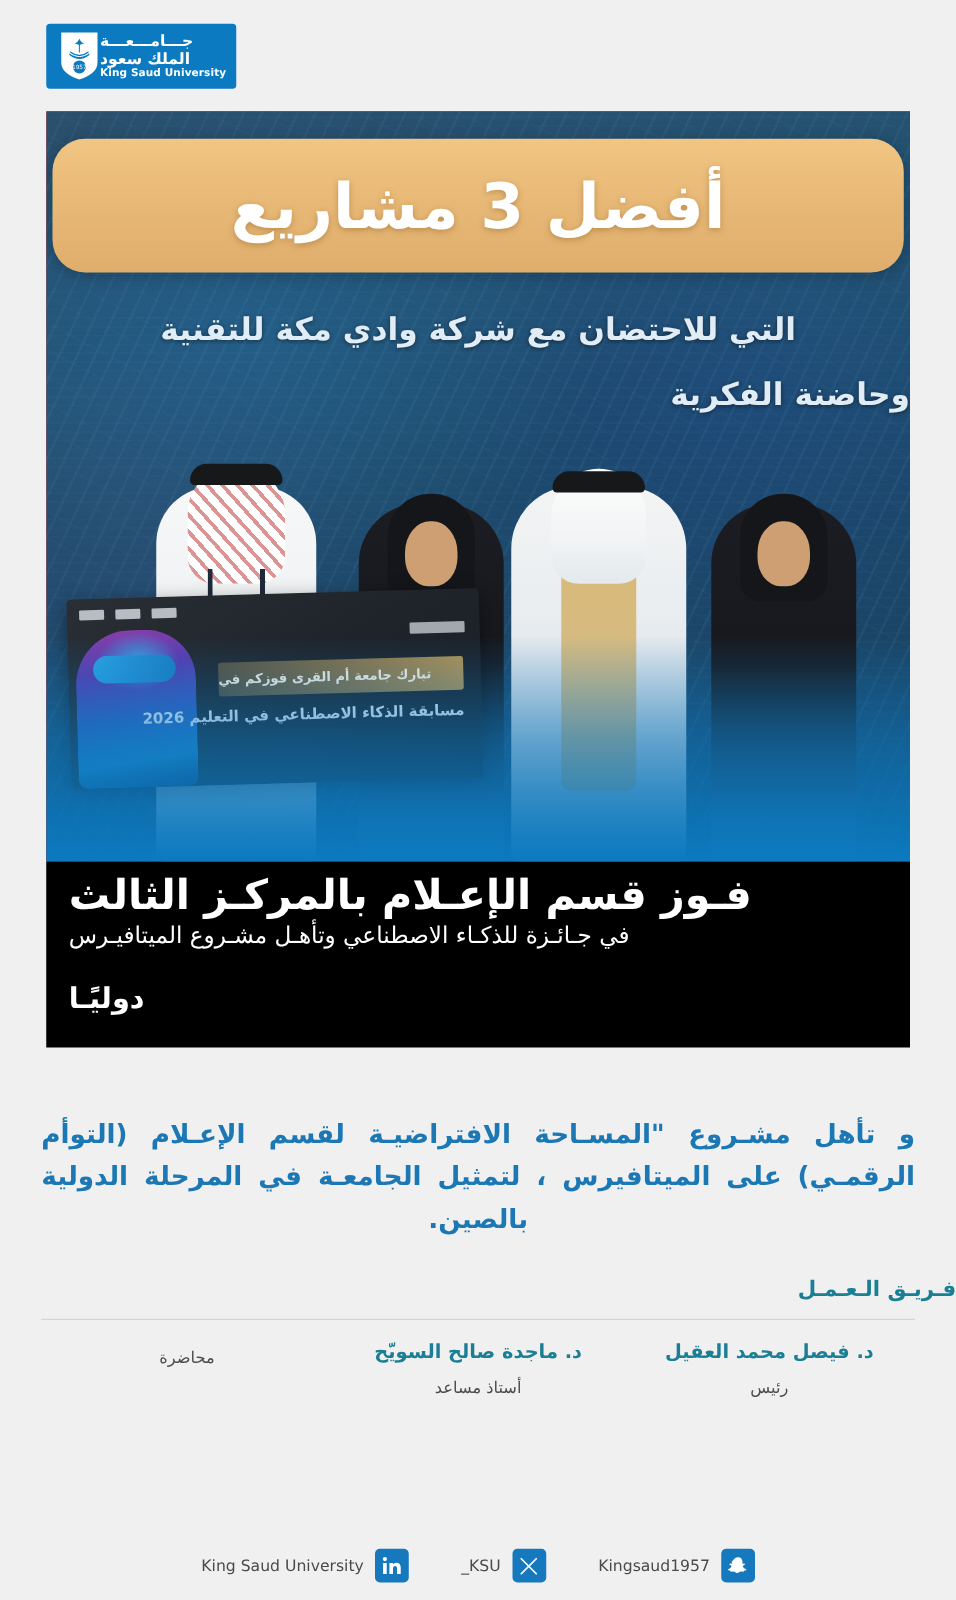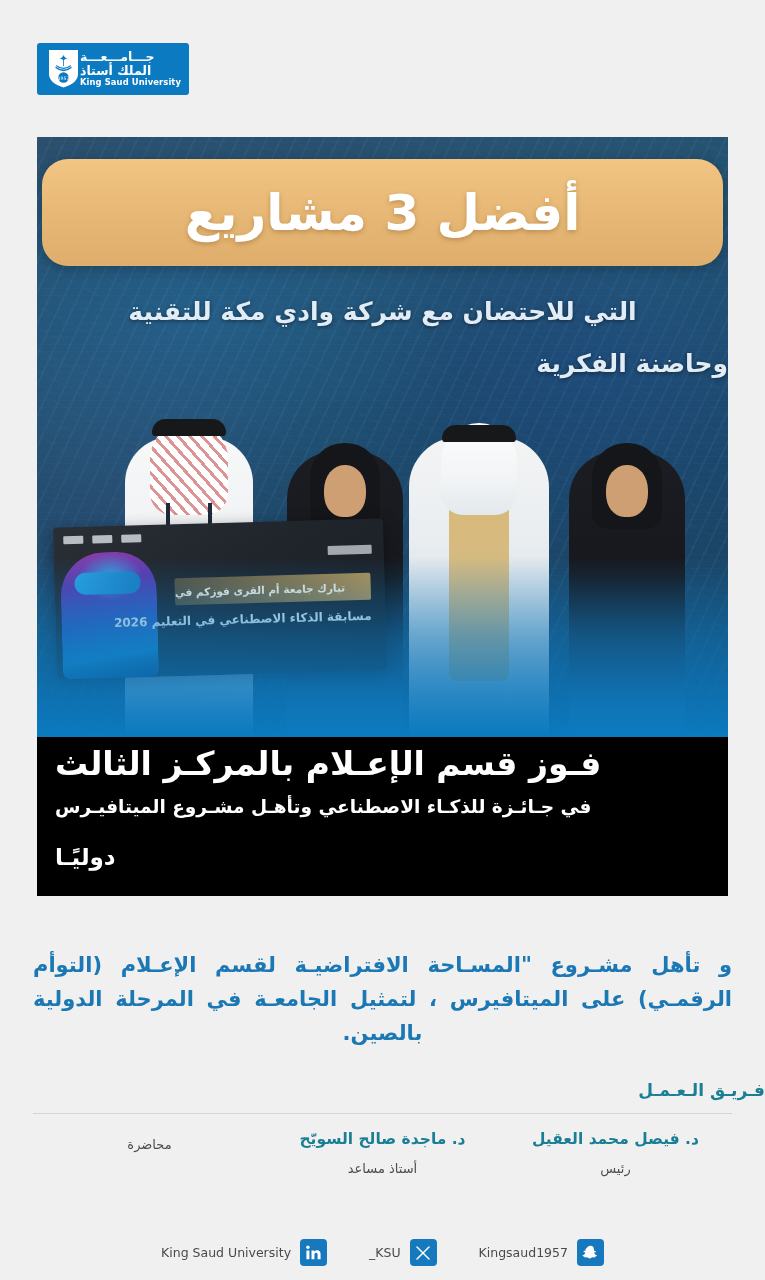--- a/index.html
+++ b/index.html
@@ -15,21 +15,21 @@
   .page {
     position: relative;
     width: 765px;
     height: 1280px;
     background: #f0f0f0;
     overflow: hidden;
   }
 
   
   .header {
-    height: 137px;
+    height: 89px;
     display: flex;
     align-items: center;
     justify-content: flex-start;
     padding-right: 0;
     padding-left: 37px;
     flex-direction: row-reverse;
   }
   .logo-box {
     background: #0b7ac0;
     width: 152px;
@@ -376,23 +376,22 @@
   }
   .h1 {
     font-size: 33px;
     font-weight: 700;
     letter-spacing: .6px;
     line-height: 1.28;
     text-shadow: 0 1px 2px rgba(0,0,0,.18);
   }
   .h2 {
     font-size: 18.5px;
-    font-weight: 700;
+    font-weight: 400;
     letter-spacing: .3px;
-    margin-top: 10px;
     line-height: 1.35;
   }
   .h3 {
     font-size: 23px;
     font-weight: 700;
     letter-spacing: 2px;
     margin-top: 24px;
   }
 
   
@@ -488,21 +487,21 @@
 </style>
 </head>
 <body>
 
 <div class="page">
 
   <div class="header">
     <div class="logo-box">
       <div class="logo-words">
         <div class="logo-ar-1">جـــامـــعـــة</div>
-        <div class="logo-ar-2">الملك أستاذ</div>
+        <div class="logo-ar-2">الملك سعود</div>
         <div class="logo-en">King Saud University</div>
       </div>
       <svg class="crest" viewBox="0 0 33 41">
         <path d="M2 2 H31 V26 Q31 35 16.5 39.5 Q2 35 2 26 Z" fill="#ffffff"></path>
         <path d="M16.5 7 C15.6 9.2 14.2 10.4 12.4 11 C14.3 10.9 15.6 11.4 16.5 12.4 C17.4 11.4 18.7 10.9 20.6 11 C18.8 10.4 17.4 9.2 16.5 7 Z" fill="#0b7ac0"></path>
         <path d="M16.1 12 H16.9 V18 H16.1 Z" fill="#0b7ac0"></path>
         <path d="M8.5 18.5 Q16.5 24.5 24.5 18.5 L24.5 20 Q16.5 26.5 8.5 20 Z" fill="#0b7ac0"></path>
         <path d="M9.2 17 Q16.5 22.6 23.8 17 L23.8 18.2 Q16.5 23.9 9.2 18.2 Z" fill="#0b7ac0"></path>
         <circle cx="16.5" cy="29.5" r="5.2" fill="#0b7ac0"></circle>
         <text x="16.5" y="31.6" font-size="4.6" fill="#ffffff" text-anchor="middle" font-family="DejaVu Sans, sans-serif">1957</text>

